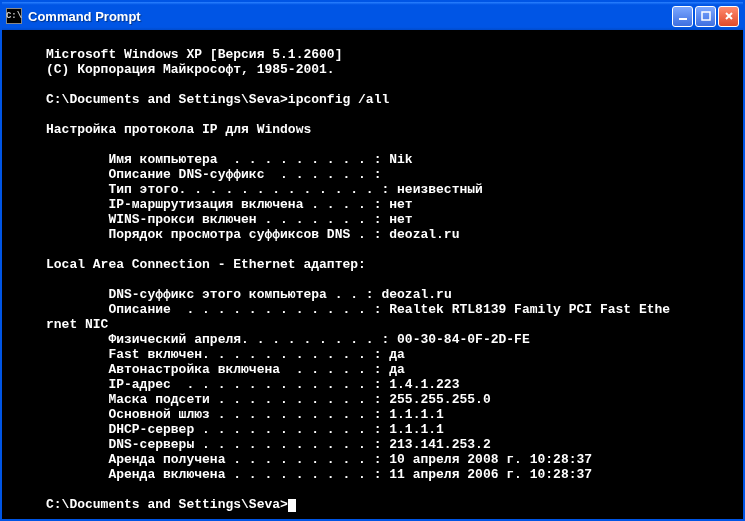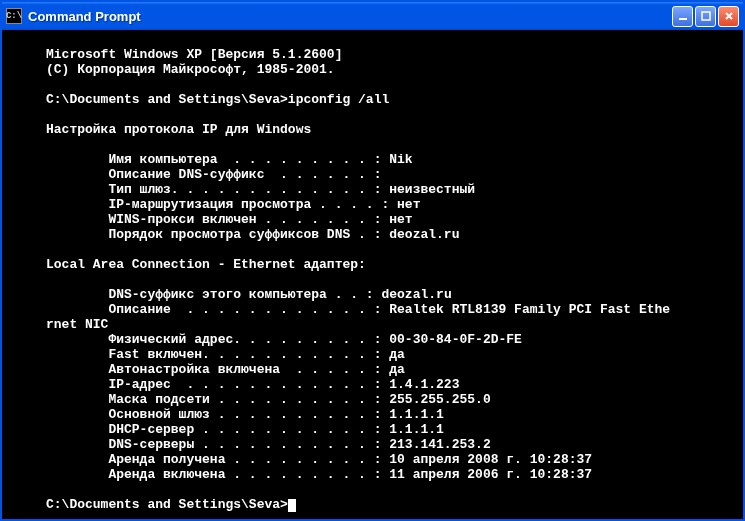--- a/index.html
+++ b/index.html
@@ -122,31 +122,31 @@
   <div class="terminal">
 <span class="line">Microsoft Windows XP [Версия 5.1.2600]</span>
 <span class="line">(С) Корпорация Майкрософт, 1985-2001.</span>
 <span class="line"> </span>
 <span class="line"><span>C:\Documents and Settings\Seva&gt;</span><span>ipconfig /all</span></span>
 <span class="line"> </span>
 <span class="line">Настройка протокола IP для Windows</span>
 <span class="line"> </span>
 <span class="line"><span>        Имя компьютера  . . . . . . . . . : </span><span>Nik</span></span>
 <span class="line"><span>        Описание DNS-суффикс  . . . . . . :</span><span></span></span>
-<span class="line"><span>        Тип шлюз. . . . . . . . . . . . . : </span><span>неизвестный</span></span>
-<span class="line"><span>        IP-маршрутизация просмотра . . . . : </span><span>нет</span></span>
+<span class="line"><span>        Тип этого. . . . . . . . . . . . . : </span><span>неизвестный</span></span>
+<span class="line"><span>        IP-маршрутизация включена . . . . : </span><span>нет</span></span>
 <span class="line"><span>        WINS-прокси включен . . . . . . . : </span><span>нет</span></span>
 <span class="line"><span>        Порядок просмотра суффиксов DNS . : </span><span>deozal.ru</span></span>
 <span class="line"> </span>
 <span class="line">Local Area Connection - Ethernet адаптер:</span>
 <span class="line"> </span>
 <span class="line"><span>        DNS-суффикс этого компьютера . . : </span><span>deozal.ru</span></span>
 <span class="line"><span>        Описание  . . . . . . . . . . . . : </span><span>Realtek RTL8139 Family PCI Fast Ethe</span></span>
 <span class="line">rnet NIC</span>
-<span class="line"><span>        Физический адрес. . . . . . . . . : </span><span>00-30-84-0F-2D-FE</span></span>
+<span class="line"><span>        Физический апреля. . . . . . . . . : </span><span>00-30-84-0F-2D-FE</span></span>
 <span class="line"><span>        Fast включен. . . . . . . . . . . : </span><span>да</span></span>
 <span class="line"><span>        Автонастройка включена  . . . . . : </span><span>да</span></span>
 <span class="line"><span>        IP-адрес  . . . . . . . . . . . . : </span><span>1.4.1.223</span></span>
 <span class="line"><span>        Маска подсети . . . . . . . . . . : </span><span>255.255.255.0</span></span>
 <span class="line"><span>        Основной шлюз . . . . . . . . . . : </span><span>1.1.1.1</span></span>
 <span class="line"><span>        DHCP-сервер . . . . . . . . . . . : </span><span>1.1.1.1</span></span>
 <span class="line"><span>        DNS-серверы . . . . . . . . . . . : </span><span>213.141.253.2</span></span>
 <span class="line"><span>        Аренда получена . . . . . . . . . : </span><span>10 апреля 2008 г. 10:28:37</span></span>
 <span class="line"><span>        Аренда включена . . . . . . . . . : </span><span>11 апреля 2006 г. 10:28:37</span></span>
 <span class="line"> </span>

